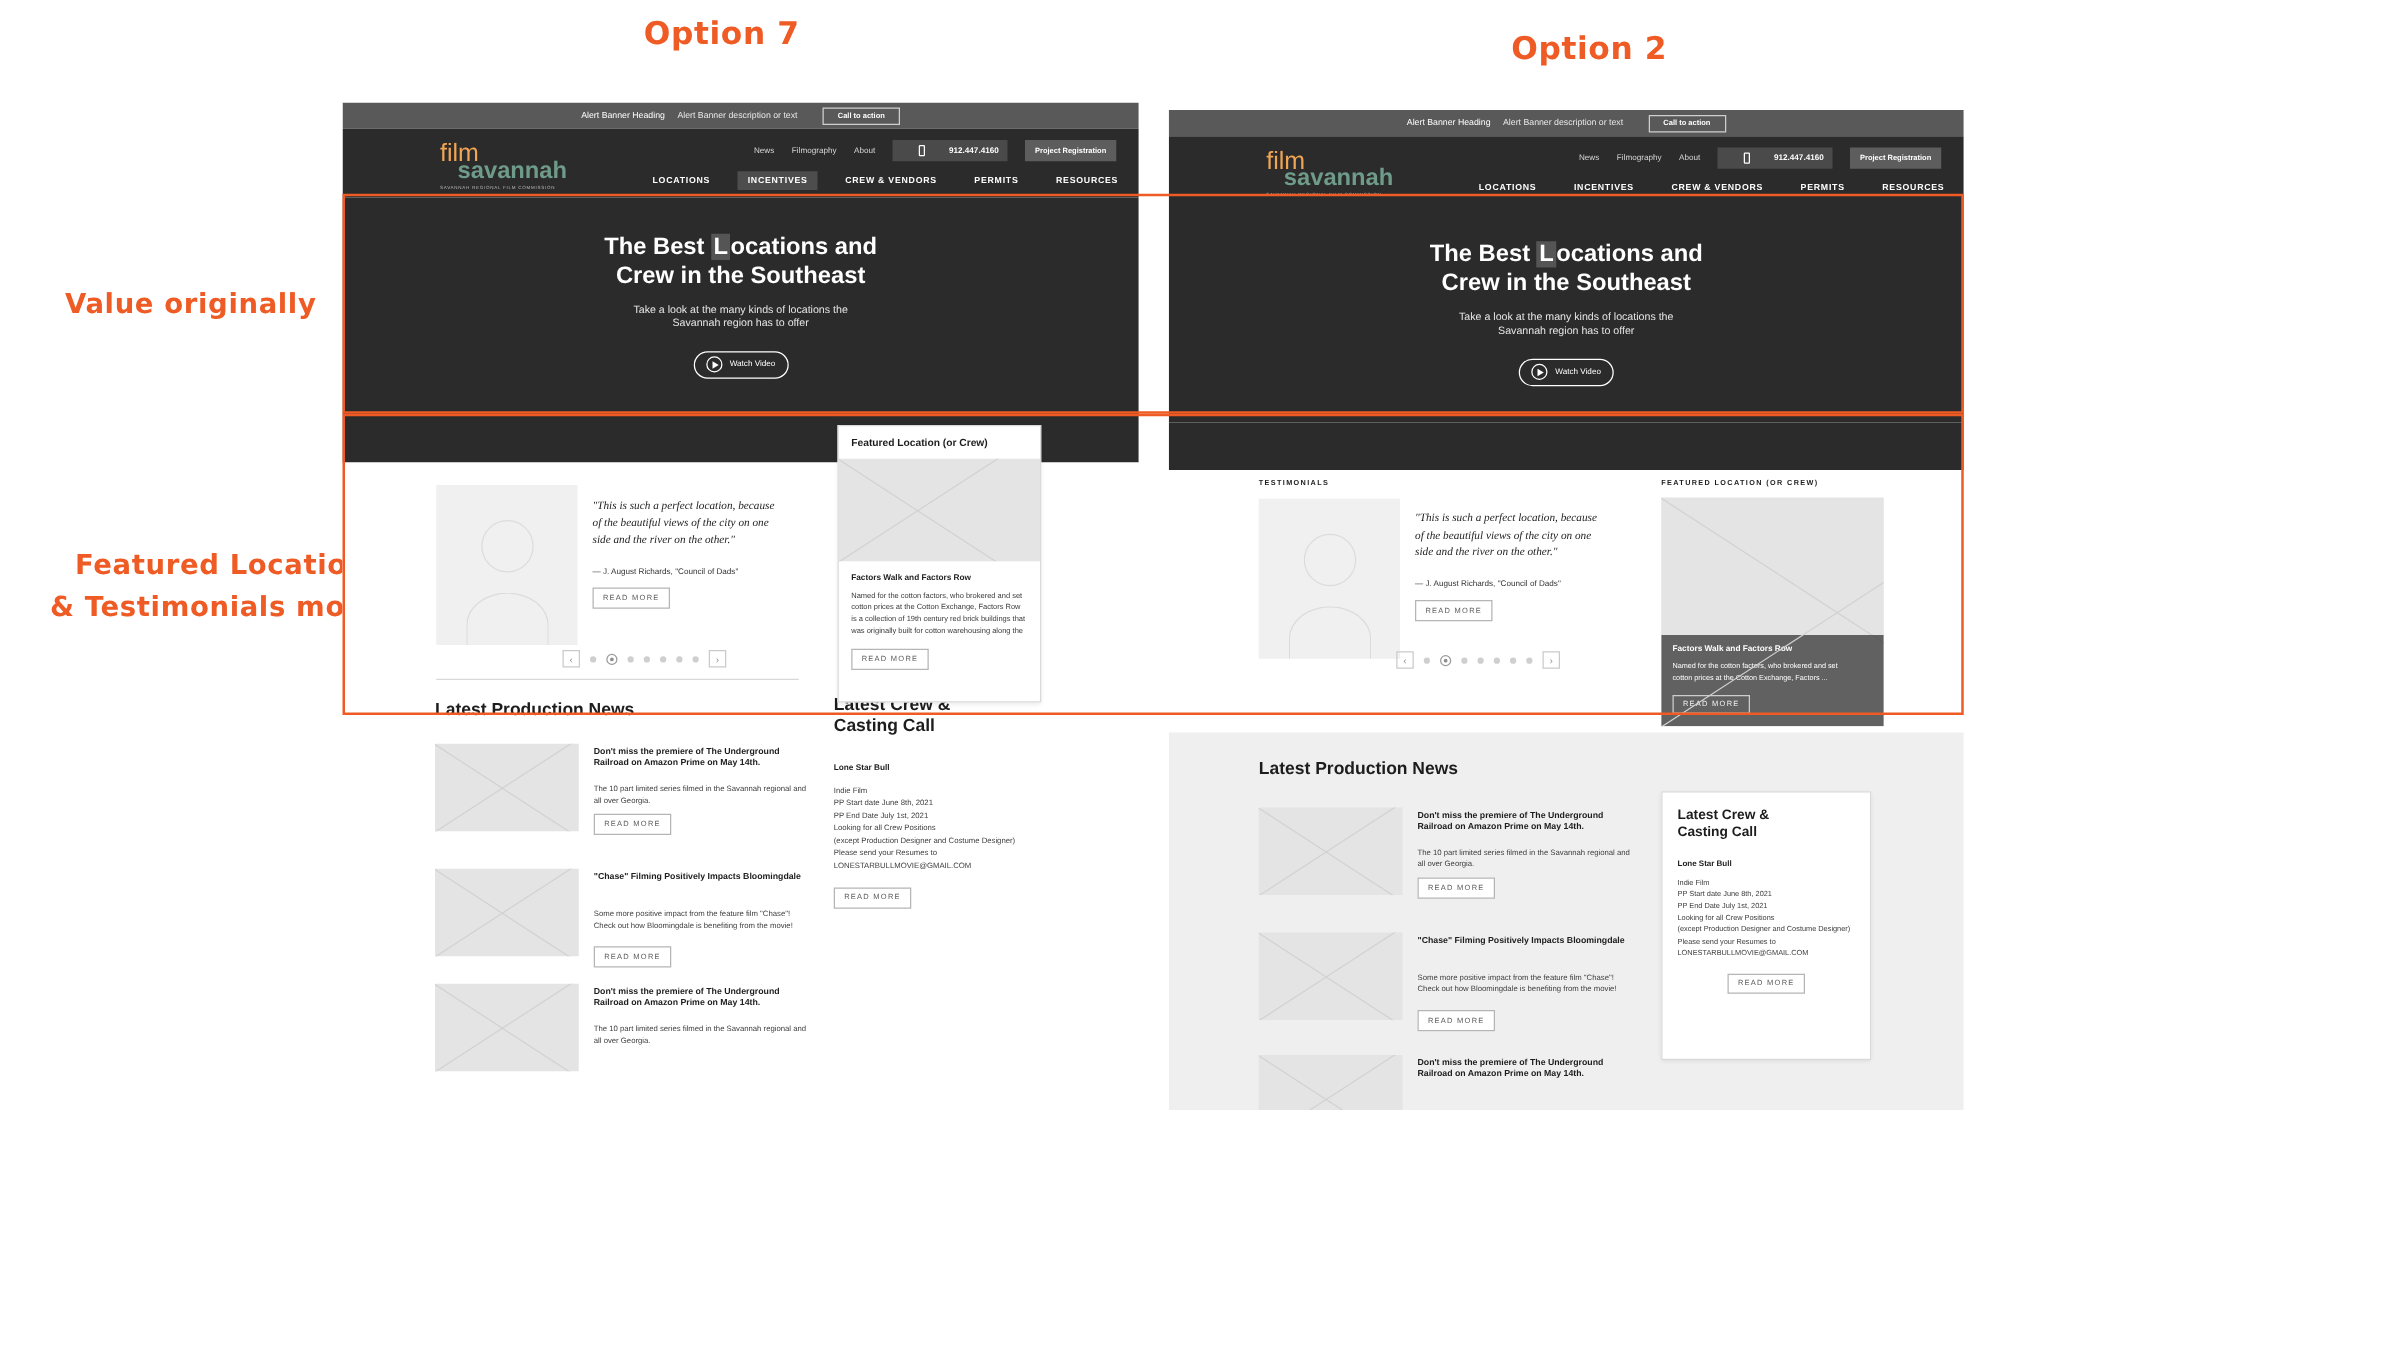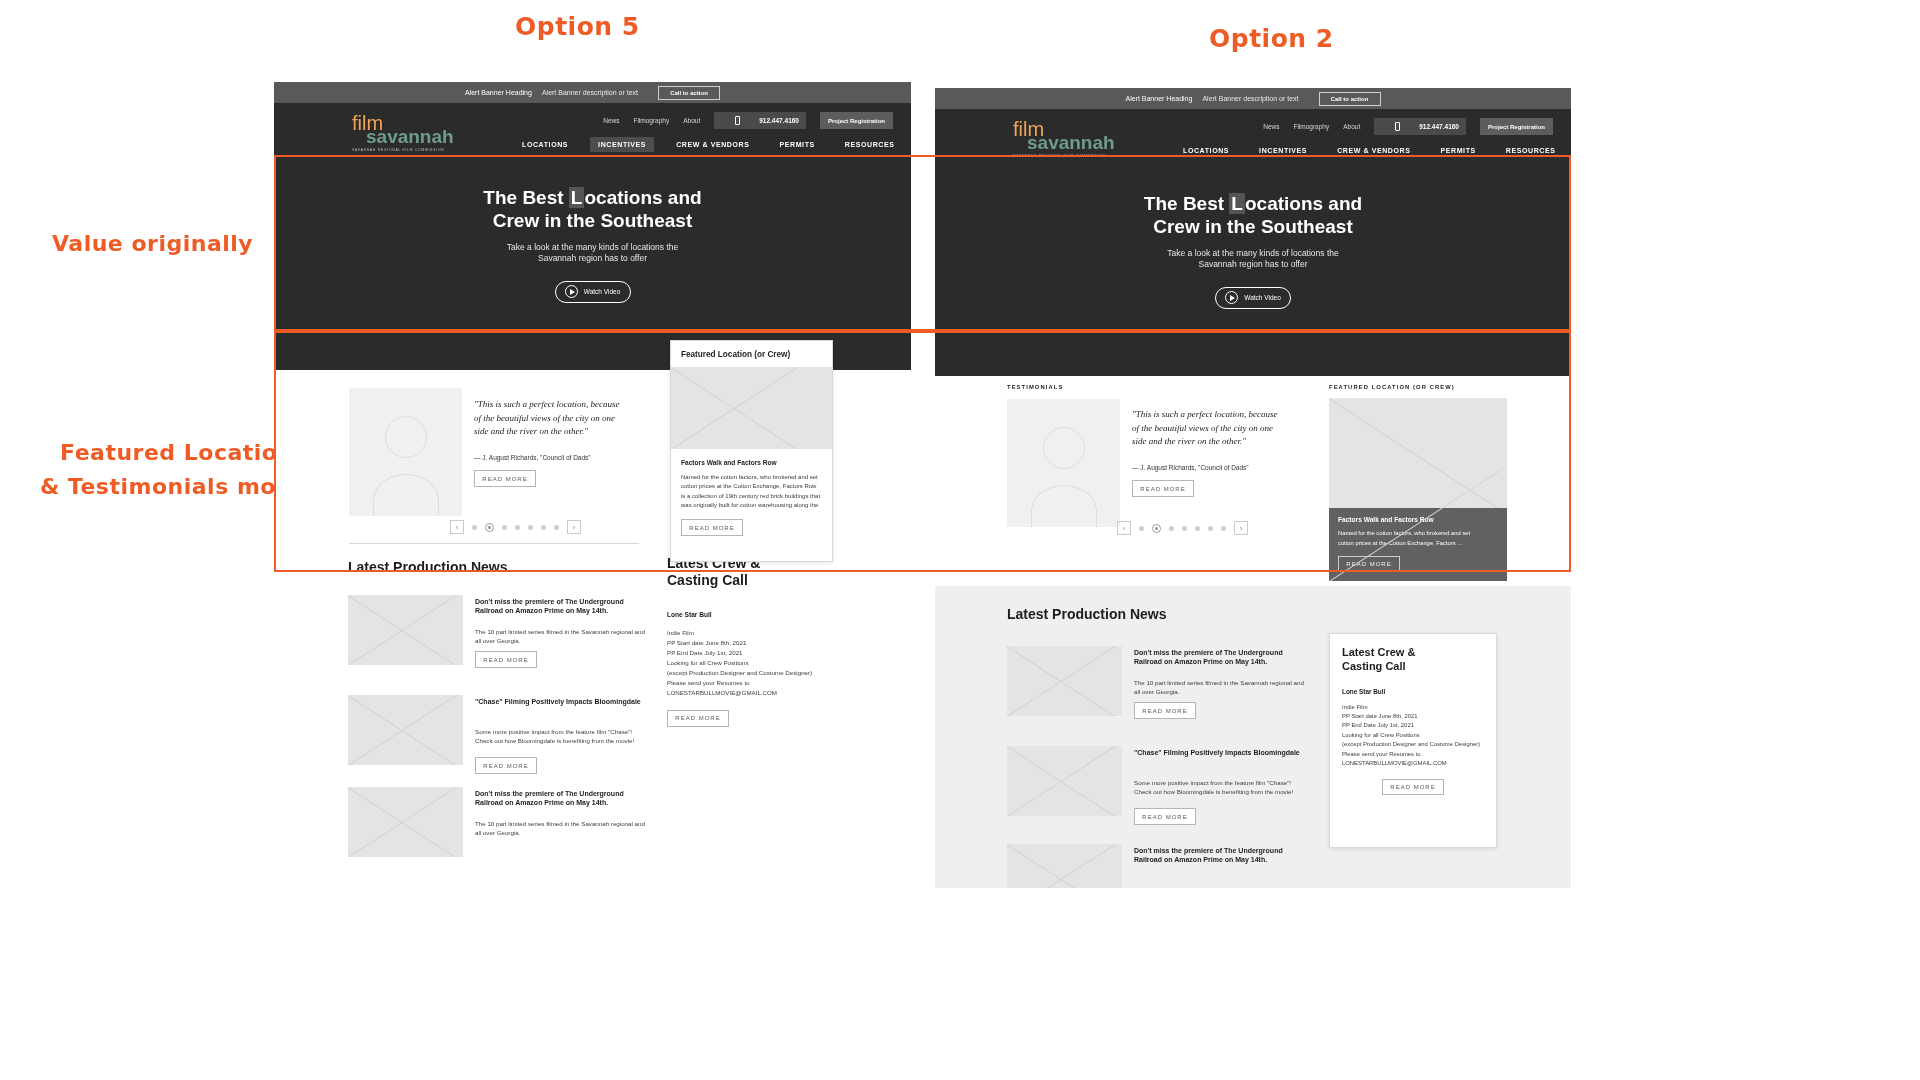--- a/index.html
+++ b/index.html
@@ -160,21 +160,21 @@
   .overlay-cap {
     position: absolute; left: 0; right: 0; bottom: 0;
     background: rgba(60,60,60,.78); color: #fff;
   }
 </style>
 </head>
 <body>
 
 <div class="canvas">
 
-  <div class="ann ann-opt" style="left:515px; top:12px;">Option 5</div>
+  <div class="ann ann-opt" style="left:515px; top:12px;">Option 7</div>
   <div class="ann ann-opt" style="left:1209px; top:24px;">Option 2</div>
   <div class="ann ann-side" style="left:52px; top:231px; width:196px;">Value originally</div>
   <div class="ann ann-side" style="left:60px; top:440px; width:190px;">Featured Location</div>
   <div class="ann ann-side" style="left:40px; top:474px; width:218px;">&amp; Testimonials modules</div>
 
   <div class="site" style="left:274px; top:82px; width:637px; height:800px;">
 
     <div class="alertbar" style="height:21px; font-size:7px;">
       <span>Alert Banner Heading</span>
       <span class="alert-desc">Alert Banner description or text</span>

